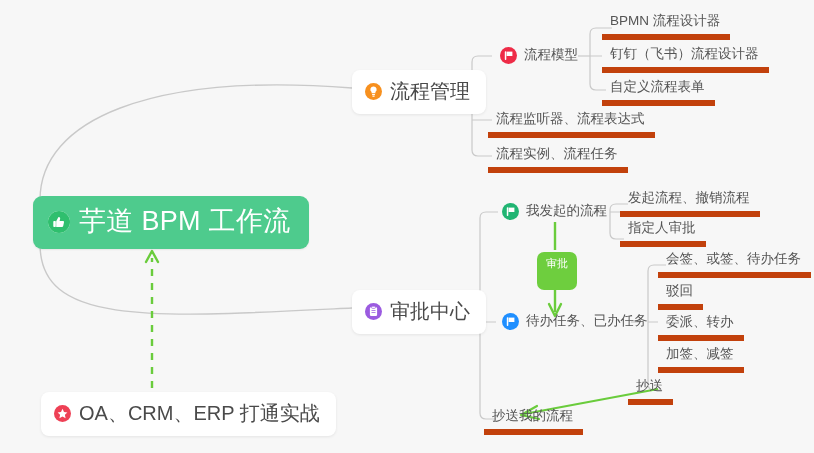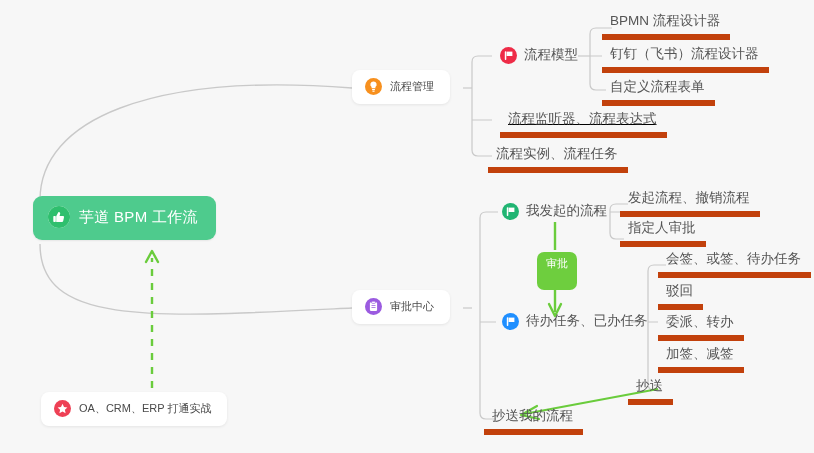--- a/index.html
+++ b/index.html
@@ -30,41 +30,41 @@
     display: flex;
     align-items: center;
     gap: 9px;
     background: #4ECB8D;
     border-radius: 9px;
     padding: 10px 18px 12px 15px;
     box-shadow: 0 1px 2px rgba(0,0,0,0.07);
   }
   .root-label {
     color: #ffffff;
-    font-size: 15px;
+    font-size: 27px;
     line-height: 1.15;
     letter-spacing: 0.3px;
     white-space: nowrap;
   }
 
   
   .card-node {
     position: absolute;
     display: flex;
     align-items: center;
     gap: 8px;
     background: #ffffff;
     border-radius: 8px;
     padding: 8px 16px 9px 13px;
     box-shadow: 0 1px 3px rgba(0,0,0,0.08);
     white-space: nowrap;
   }
   .card-label {
     color: #4a4a4a;
-    font-size: 11px;
+    font-size: 20px;
   }
 
   
   .leaf-node {
     position: absolute;
     display: flex;
     align-items: center;
     gap: 7px;
     padding: 2px 10px 4px 8px;
     border-bottom: 6px solid #c2410c;
@@ -181,21 +181,21 @@
   </div>
 
   <div class="leaf-node" style="left:602px; top:43px;">
     <span class="leaf-label">钉钉（飞书）流程设计器</span>
   </div>
 
   <div class="leaf-node" style="left:602px; top:76px;">
     <span class="leaf-label">自定义流程表单</span>
   </div>
 
-  <div class="leaf-node" style="left:500px; top:108px;text-decoration:underline;">
+  <div class="leaf-node" style="left:488px; top:108px;">
     <span class="leaf-label">流程监听器、流程表达式</span>
   </div>
 
   <div class="leaf-node" style="left:488px; top:143px;">
     <span class="leaf-label">流程实例、流程任务</span>
   </div>
 
   <div class="card-node" style="left:352px; top:290px;">
     <span class="ico ico-purple">
       <svg width="17" height="17" viewBox="0 0 17 17">

